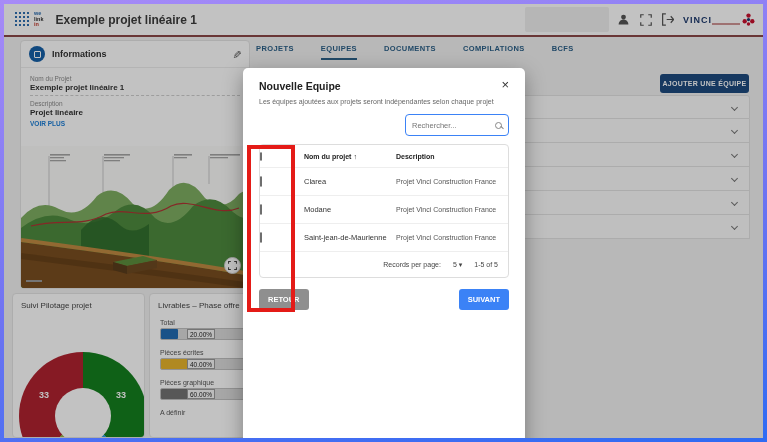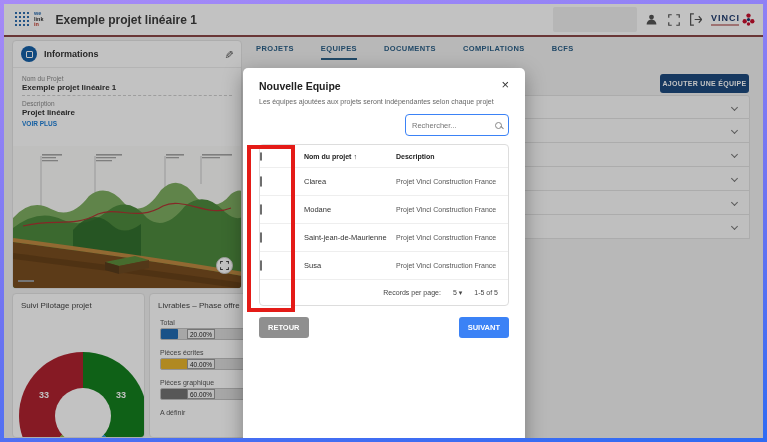--- a/index.html
+++ b/index.html
@@ -15,27 +15,27 @@
   .dots { width:17px; height:17px; margin-right:3px;
           background:radial-gradient(circle 1.4px, #2e6fb0 1.2px, transparent 1.4px);
           background-size:4px 4px; }
   .logo-text { display:flex; flex-direction:column; line-height:5.5px; font-size:5.5px; font-weight:bold; }
   .logo-text .lw { color:#2e6fb0; } .logo-text .ll { color:#333; } .logo-text .li { color:#c0392b; }
   .page-title { font-size:12px; font-weight:bold; color:#3d3d3d; margin-left:12px; }
   .header-right { margin-left:auto; display:flex; align-items:center; gap:8px; padding-right:8px; }
   .redact-box { width:84px; height:25px; background:#efefef; border-radius:2px; }
   .hicon { width:14px; height:14px; display:flex; align-items:center; justify-content:center; }
   .vinci { display:flex; align-items:center; gap:2px; }
-  .vinci-text { display:flex; flex-direction:column; align-items:flex-start; }
+  .vinci-text { display:flex; flex-direction:row; align-items:flex-end; }
   .vinci-name { font-size:9px; font-weight:bold; color:#1f3b6e; letter-spacing:1px; }
   .vinci-sub { width:28px; height:2px; background:#b05050; opacity:.6; margin-top:1px; }
 
   
   .card { position:absolute; background:#fff; border:1px solid #e4e4e4; border-radius:4px; z-index:1; }
-  .info-card { left:8px; top:36px; width:230px; height:249px; overflow:hidden; }
+  .info-card { left:16px; top:36px; width:230px; height:249px; overflow:hidden; }
   .info-head { height:27px; display:flex; align-items:center; padding:0 8px; border-bottom:1px solid #ededed; }
   .info-badge { width:16px; height:16px; border-radius:50%; background:#1660a8; margin-right:7px;
                 display:flex; align-items:center; justify-content:center; }
   .info-badge span { width:7px; height:7px; border:1px solid #fff; border-radius:1px; display:block; }
   .info-title { font-size:9px; font-weight:bold; color:#333; }
   .pencil { margin-left:auto; font-size:11px; color:#555; transform:rotate(90deg); cursor:pointer; }
   .info-body { padding:7px 9px 0 9px; }
   .f-label { font-size:6.5px; color:#8a8a8a; }
   .f-value { font-size:8px; font-weight:bold; color:#333; margin:1px 0 3px 0; }
   .dashed { border-bottom:1px dashed #cfcfcf; margin-bottom:4px; }
@@ -313,25 +313,20 @@
       <div class="t-row">
         <span class="cell"><span class="cb"></span></span>
         <span class="cell">Modane</span>
         <span class="cell desc">Projet Vinci Construction France</span>
       </div>
       <div class="t-row">
         <span class="cell"><span class="cb"></span></span>
         <span class="cell">Saint-jean-de-Maurienne</span>
         <span class="cell desc">Projet Vinci Construction France</span>
       </div>
-      <div class="t-row">
-        <span class="cell"><span class="cb"></span></span>
-        <span class="cell">Susa</span>
-        <span class="cell desc">Projet Vinci Construction France</span>
-      </div>
       <div class="pag-row">
         <span>Records per page:</span>
         <span class="pag-select">5 ▾</span>
         <span>1-5 of 5</span>
       </div>
     </div>
     <div class="modal-foot">
       <button class="btn btn-back">RETOUR</button>
       <button class="btn btn-next">SUIVANT</button>
     </div>

